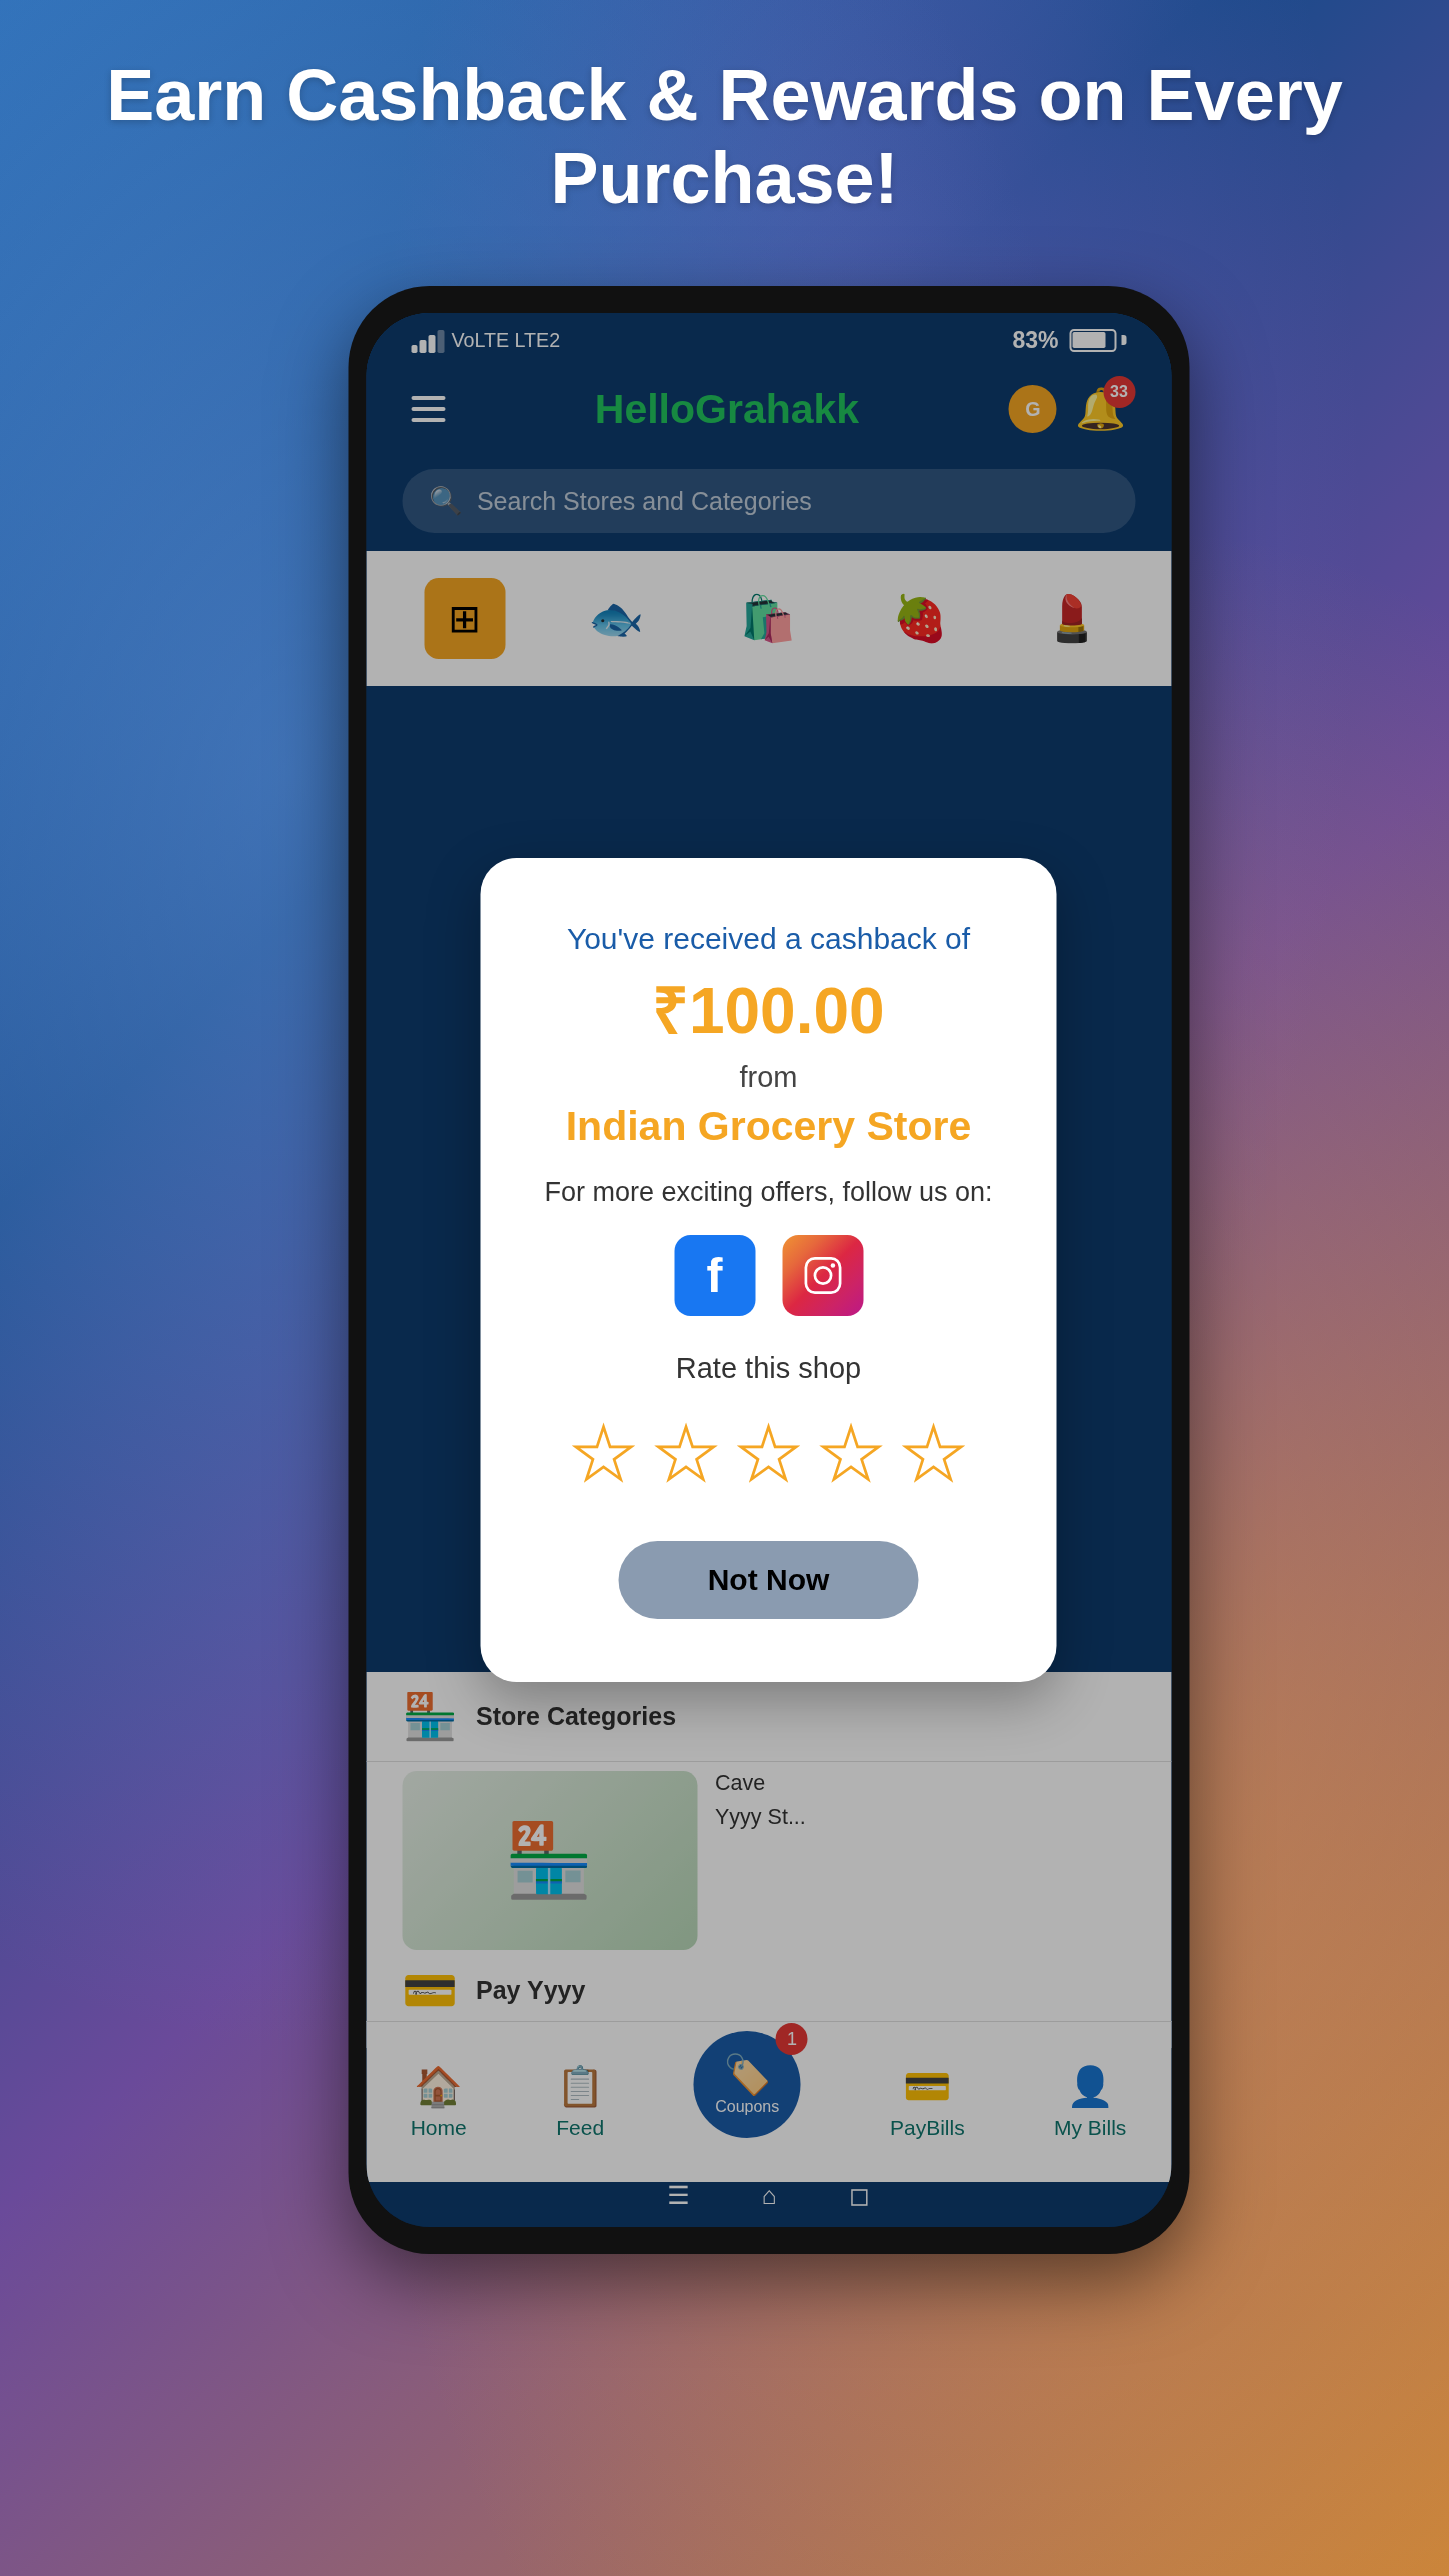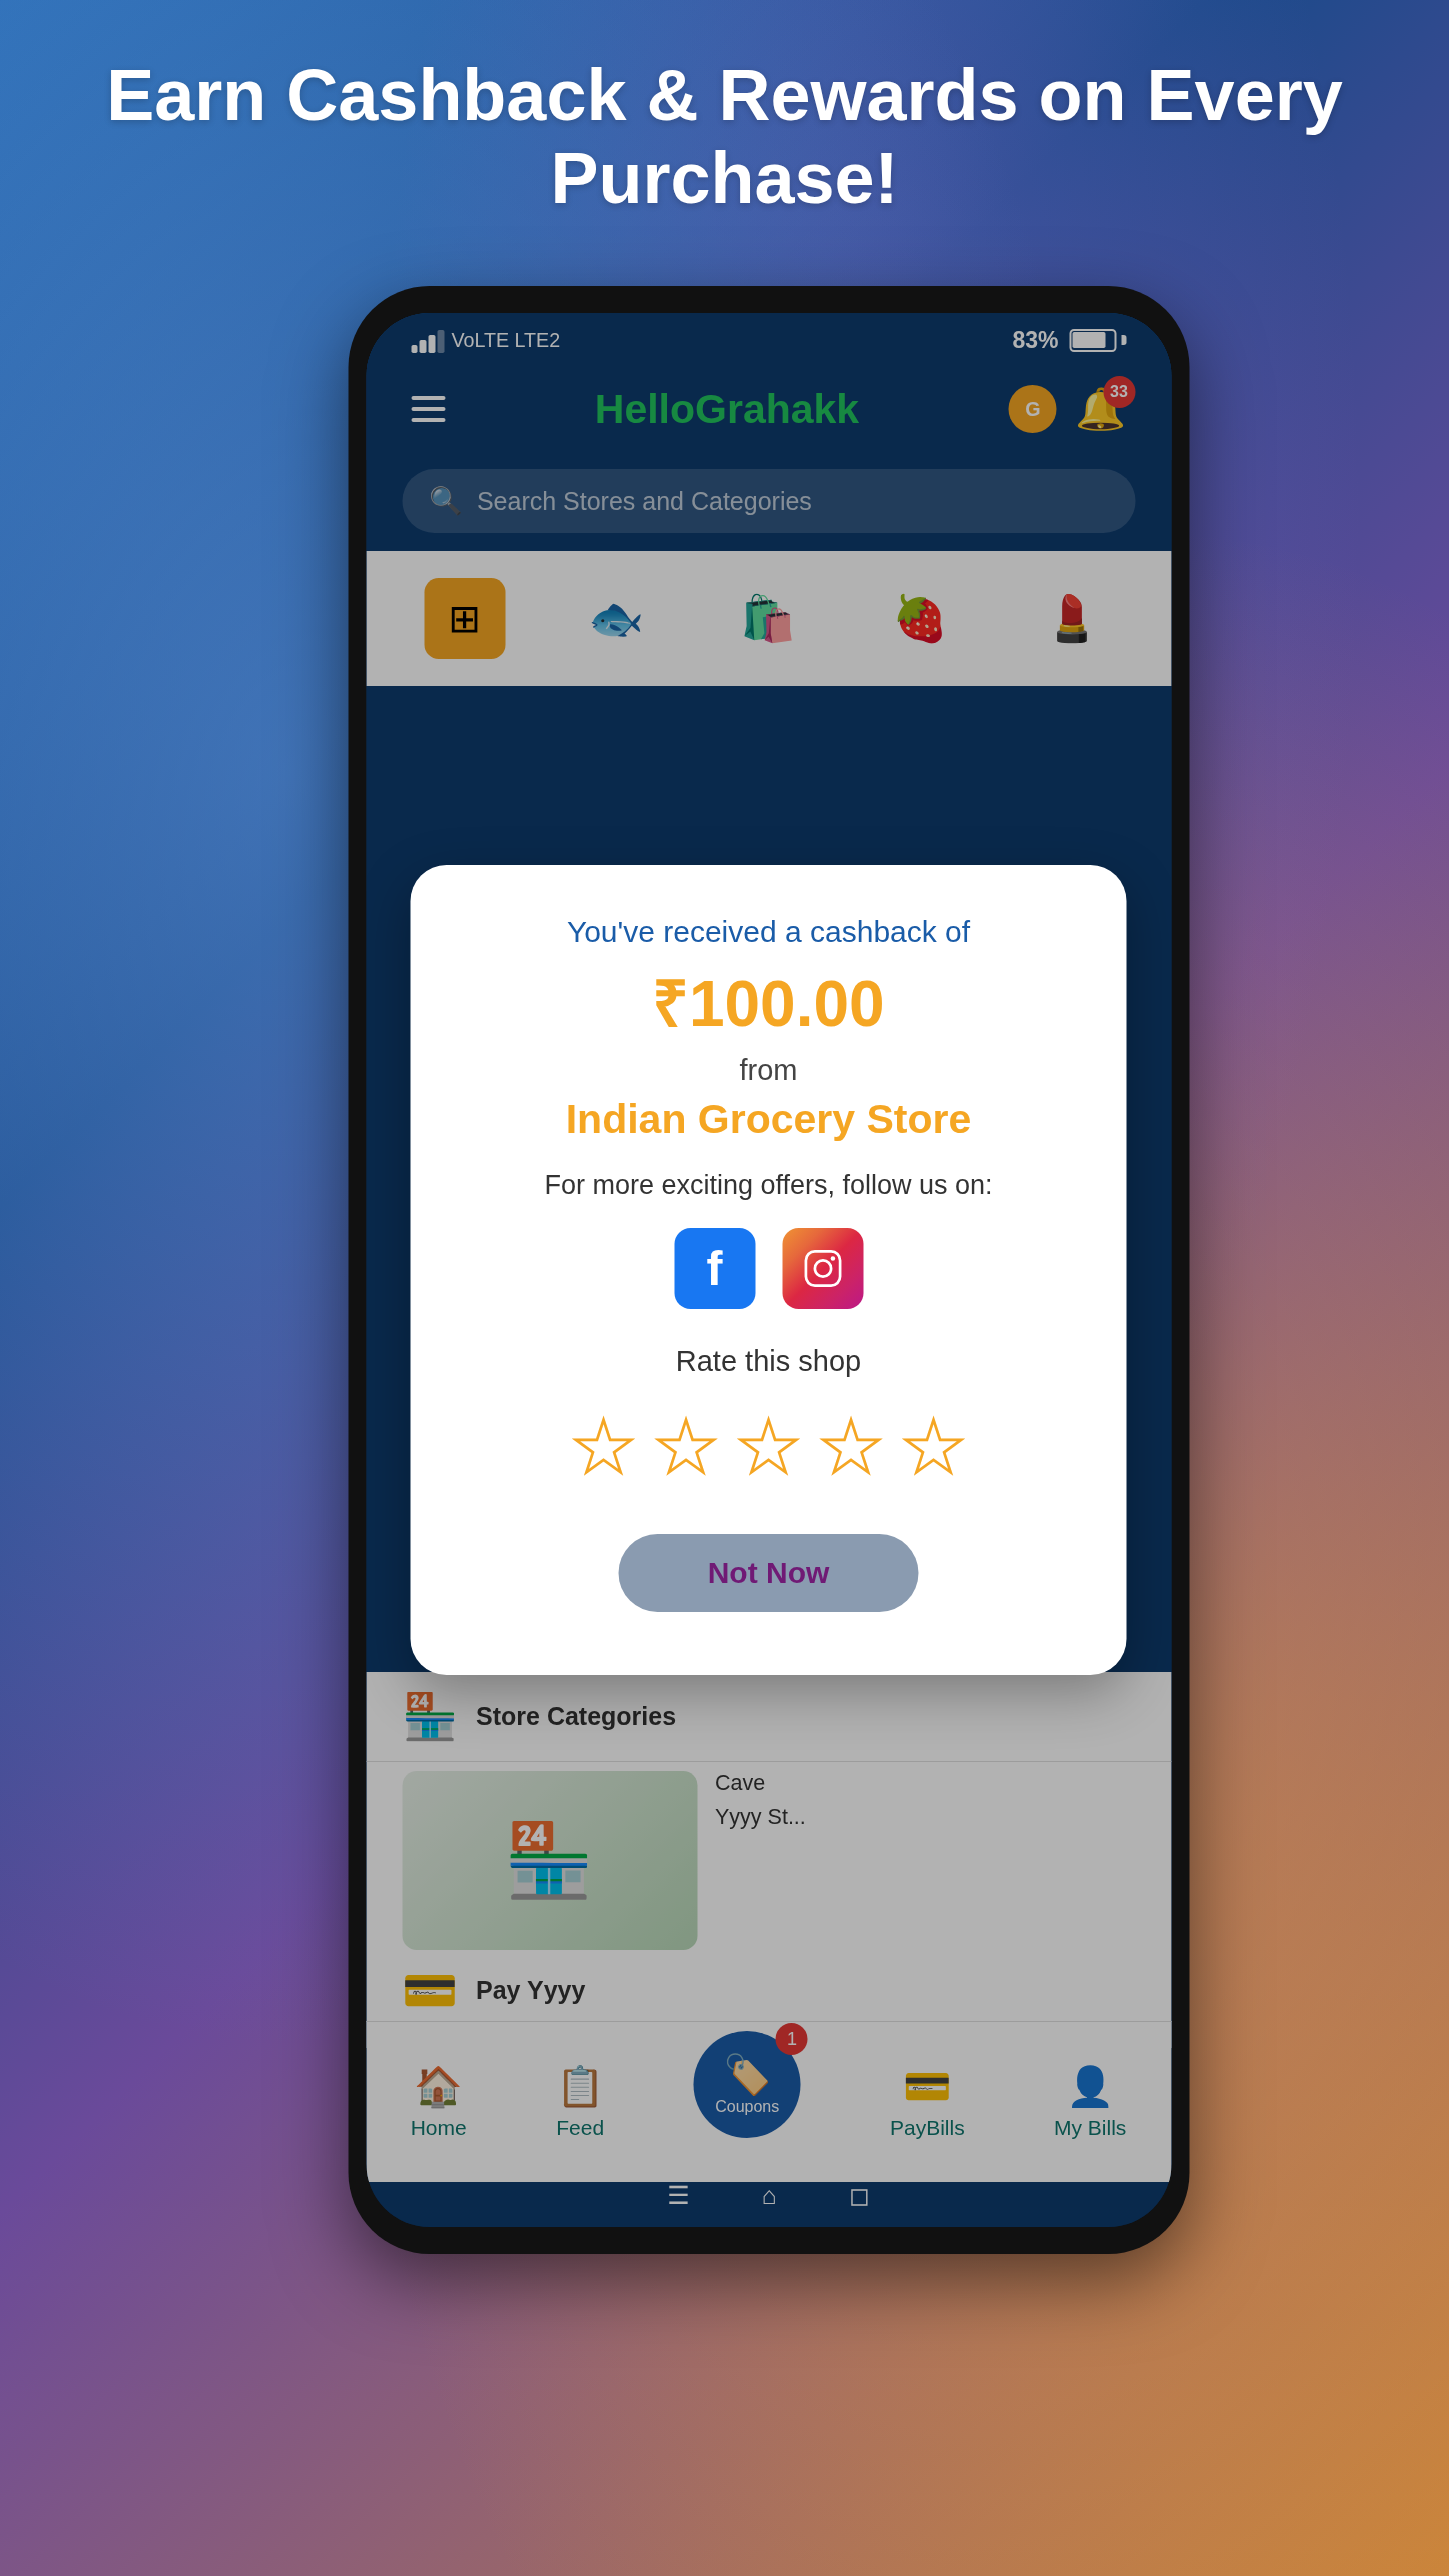--- a/index.html
+++ b/index.html
@@ -262,22 +262,22 @@
       background: rgba(0,0,0,0.3);
       display: flex;
       align-items: center;
       justify-content: center;
       z-index: 10;
     }
 
     .modal {
       background: white;
       border-radius: 36px;
-      width: 716px;
-      padding: 50px 54px 63px;
+      width: 576px;
+      padding: 64px 54px 63px;
       text-align: center;
       box-shadow: 0 18px 54px rgba(0,0,0,0.3);
     }
 
     .modal-subtitle {
       color: #1a5ca8;
       font-size: 30px;
       font-weight: 500;
       margin-bottom: 9px;
     }
@@ -355,21 +355,21 @@
 
     .star {
       font-size: 72px;
       color: #f5a623;
     }
 
     .star.empty { color: transparent; -webkit-text-stroke: 2.7px #f5a623; }
 
     .not-now-btn {
       background: #8a9bb0;
-      color: #701a75;
+      color: #000000;
       border: none;
       border-radius: 45px;
       padding: 22.4px 89px;
       font-size: 30px;
       font-weight: 600;
       cursor: pointer;
     }
 
     .store-categories-row {
       padding: 18px 36px;

